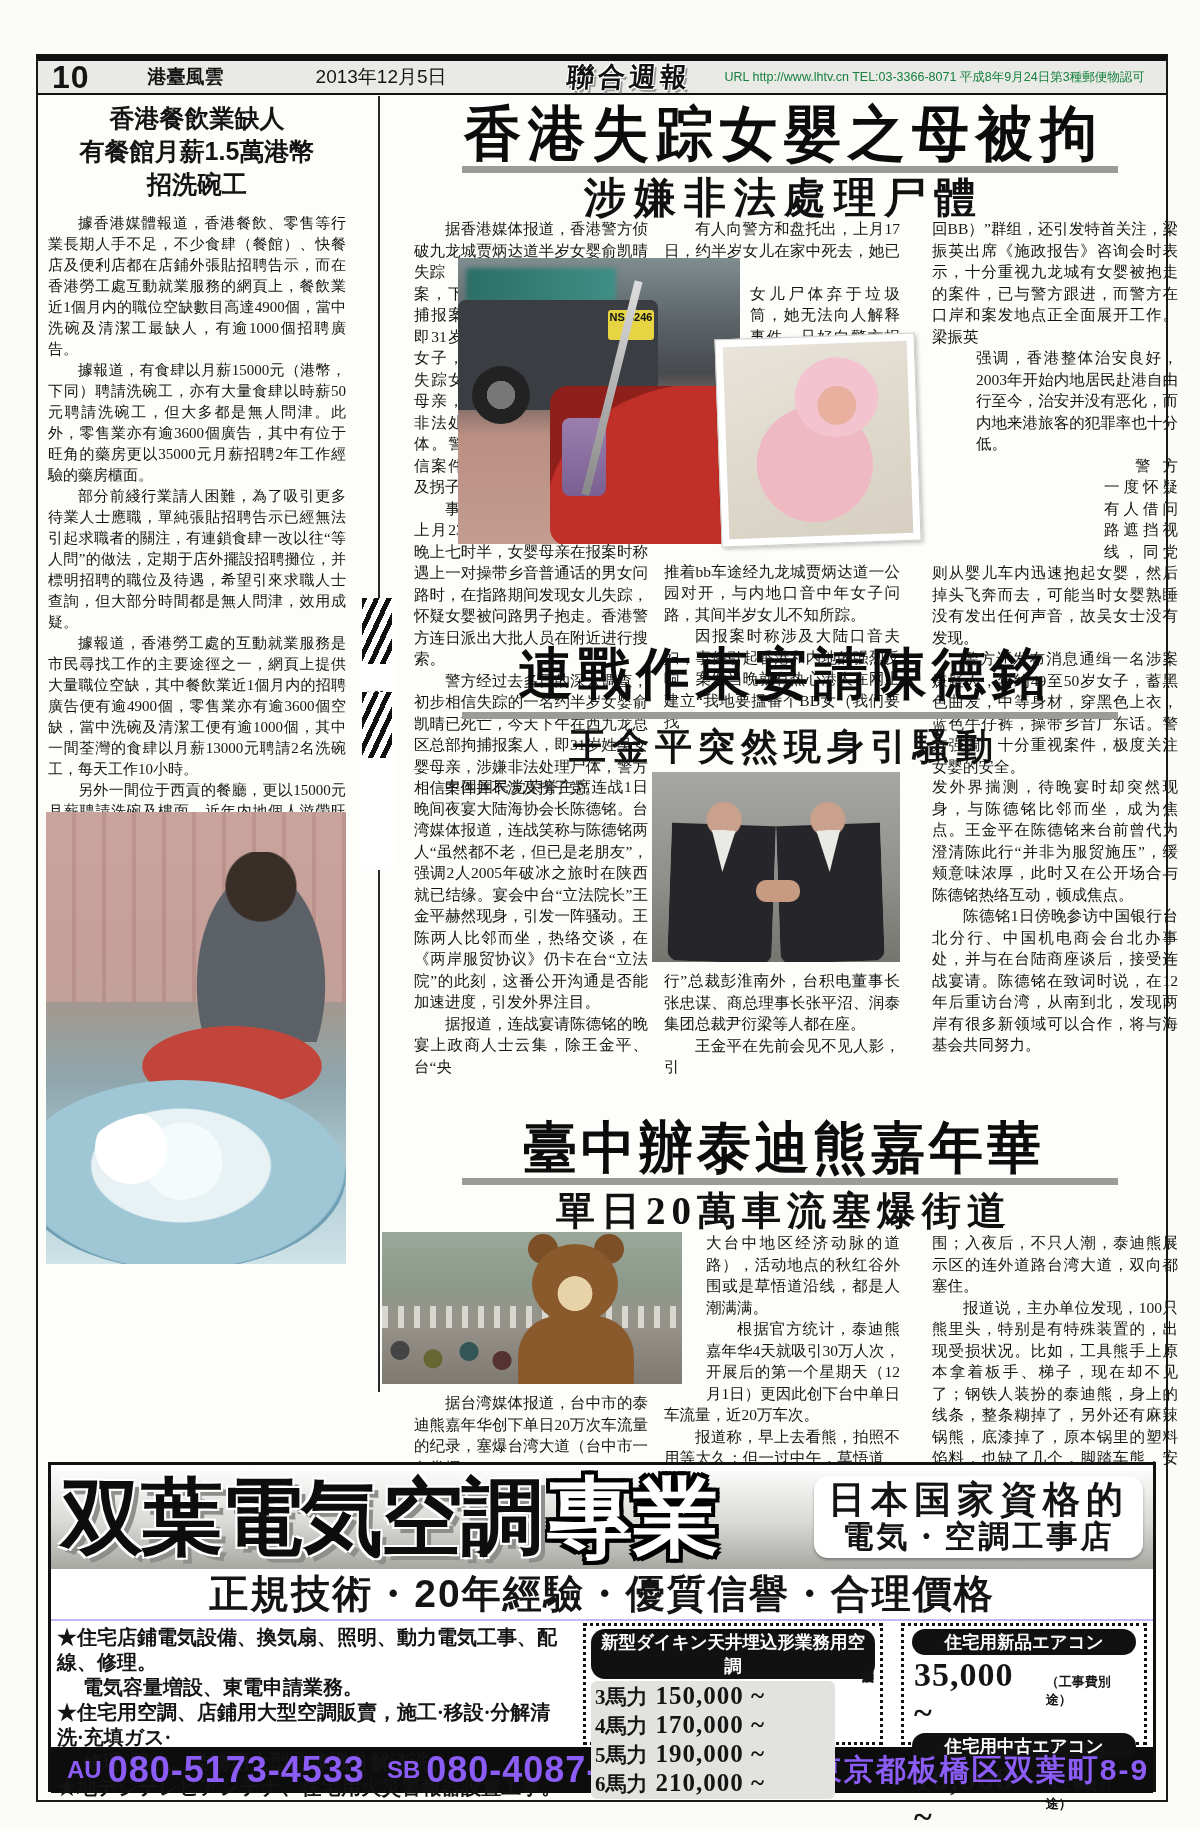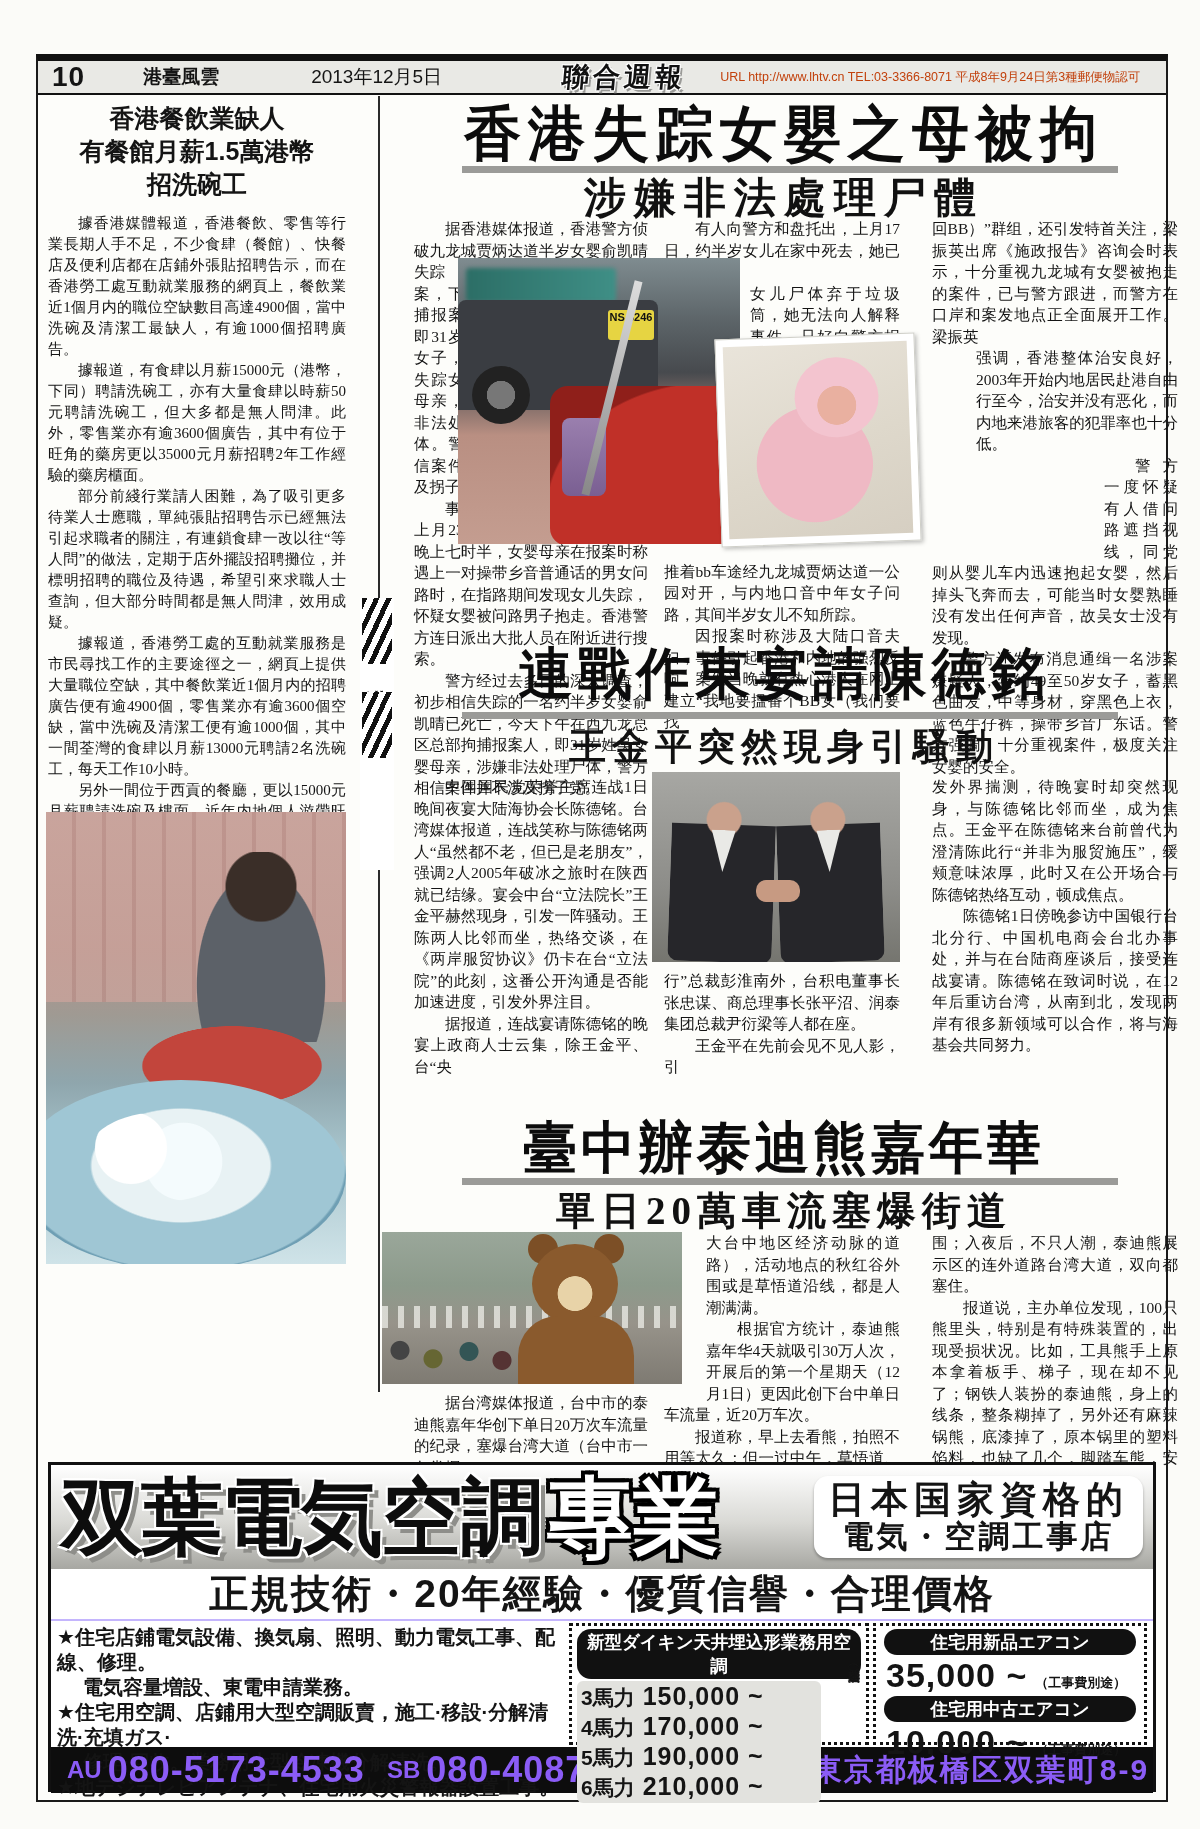--- a/index.html
+++ b/index.html
@@ -9,27 +9,27 @@
     background:#fbfbf8; overflow:hidden;
     font-family:"Liberation Serif","DejaVu Serif",serif; color:#141414;
   }
   .frame { position:absolute; left:36px; top:54px; width:1132px; height:1748px;
     border-left:2px solid #1a1a1a; border-right:2px solid #1a1a1a;
     border-bottom:2px solid #1a1a1a; border-top:7px solid #111; background:#fdfdfa; }
   
   .hdr { position:absolute; left:38px; top:61px; width:1128px; height:34px;
     background:#e9e9e5; border-bottom:2px solid #111; display:flex; align-items:center;
     font-family:"Liberation Sans","DejaVu Sans",sans-serif; }
-  .hdr .pgnum { font-size:28px; font-weight:900; margin-left:14px; letter-spacing:1px; }
+  .hdr .pgnum { font-size:32px; font-weight:900; margin-left:14px; letter-spacing:1px; }
   .hdr .sect { font-size:19px; font-weight:700; margin-left:58px; }
   .hdr .date { font-size:19px; margin-left:92px; }
   .hdr .mast { font-size:27px; font-weight:900; margin-left:120px; letter-spacing:4px;
     color:#111; transform:skewX(-5deg);
     text-shadow:-1px -1px 0 #fff,1px -1px 0 #fff,-1px 1px 0 #fff,1px 1px 0 #fff,3px 3px 0 #9a9a97; }
-  .hdr .info { font-size:12.5px; margin-left:34px; color:#c2410c; letter-spacing:0; }
+  .hdr .info { font-size:12.5px; margin-left:34px; color:#15803d; letter-spacing:0; }
   
   .leftcol { position:absolute; left:48px; top:102px; width:298px; }
   .leftcol h2 { font-family:"Liberation Sans","DejaVu Sans",sans-serif;
     font-size:25px; line-height:33px; text-align:center; font-weight:900; margin-bottom:12px; }
   .lp { font-size:15px; line-height:21px; text-align:justify; text-indent:2em; }
   .vline { position:absolute; left:378px; top:96px; width:2px; height:1296px; background:#2a2a2a; }
   
   .bp { font-size:15.5px; line-height:21.5px; text-align:justify; text-indent:2em;margin-left:12px; }
   .noind { text-indent:0; }
   .fl { float:left; } .fr { float:right; }
@@ -133,21 +133,21 @@
     text-shadow:-2px -2px 0 #fff,2px -2px 0 #fff,-2px 2px 0 #fff,2px 2px 0 #fff,6px 6px 0 #8e8e8a;
     transform:scaleY(1.02); white-space:nowrap; }
   .ad-pro { font-size:86px; font-weight:900; line-height:1; margin-left:6px; color:#fff;
     text-shadow:-4px -4px 0 #000,4px -4px 0 #000,-4px 4px 0 #000,4px 4px 0 #000,-4px 0 0 #000,4px 0 0 #000,0 -4px 0 #000,0 4px 0 #000; }
   .ad-cert { margin-left:auto; background:#fff; border-radius:14px; padding:4px 14px;
     text-align:center; box-shadow:0 2px 3px rgba(0,0,0,.3); }
   .ad-cert .l1 { font-size:37px; font-weight:900; letter-spacing:6px; line-height:1.1; }
   .ad-cert .l2 { font-size:31px; font-weight:900; letter-spacing:3px; line-height:1.1; }
   .ad-row2 { height:52px; display:flex; align-items:center; justify-content:center;
     font-size:39px; font-weight:900; letter-spacing:2px; border-bottom:2px solid #c4b5fd; }
-  .ad-row3 { height:126px; display:flex; padding:2px 6px; gap:4px; }
+  .ad-row3 { height:126px; display:flex; padding:2px 6px; gap:18px;font-family:Liberation Serif, serif; }
   .ad-bullets { width:508px; font-size:20px; font-weight:700; line-height:25px; padding-top:2px; }
   .ad-bullets .cont { padding-left:1.3em; }
   .ad-pricebox { width:300px; border:3px dotted #111; padding:3px 5px; position:relative; }
   .ad-pill { background:#111; color:#fff; border-radius:14px; text-align:center;
     font-weight:700; font-size:17.5px; line-height:24px; padding:1px 2px; }
   .ad-prows { background:#e2e2de; border-radius:6px; margin-top:2px; padding:1px 6px 1px 4px; width:244px; }
   .ad-prow { display:flex; align-items:baseline; font-weight:700; }
   .ad-prow .lab { font-size:21px; }
   .ad-prow .val { font-size:25px; margin-left:8px; letter-spacing:1px; }
   .ad-vnote { position:absolute; right:4px; top:34px; writing-mode:vertical-rl;

